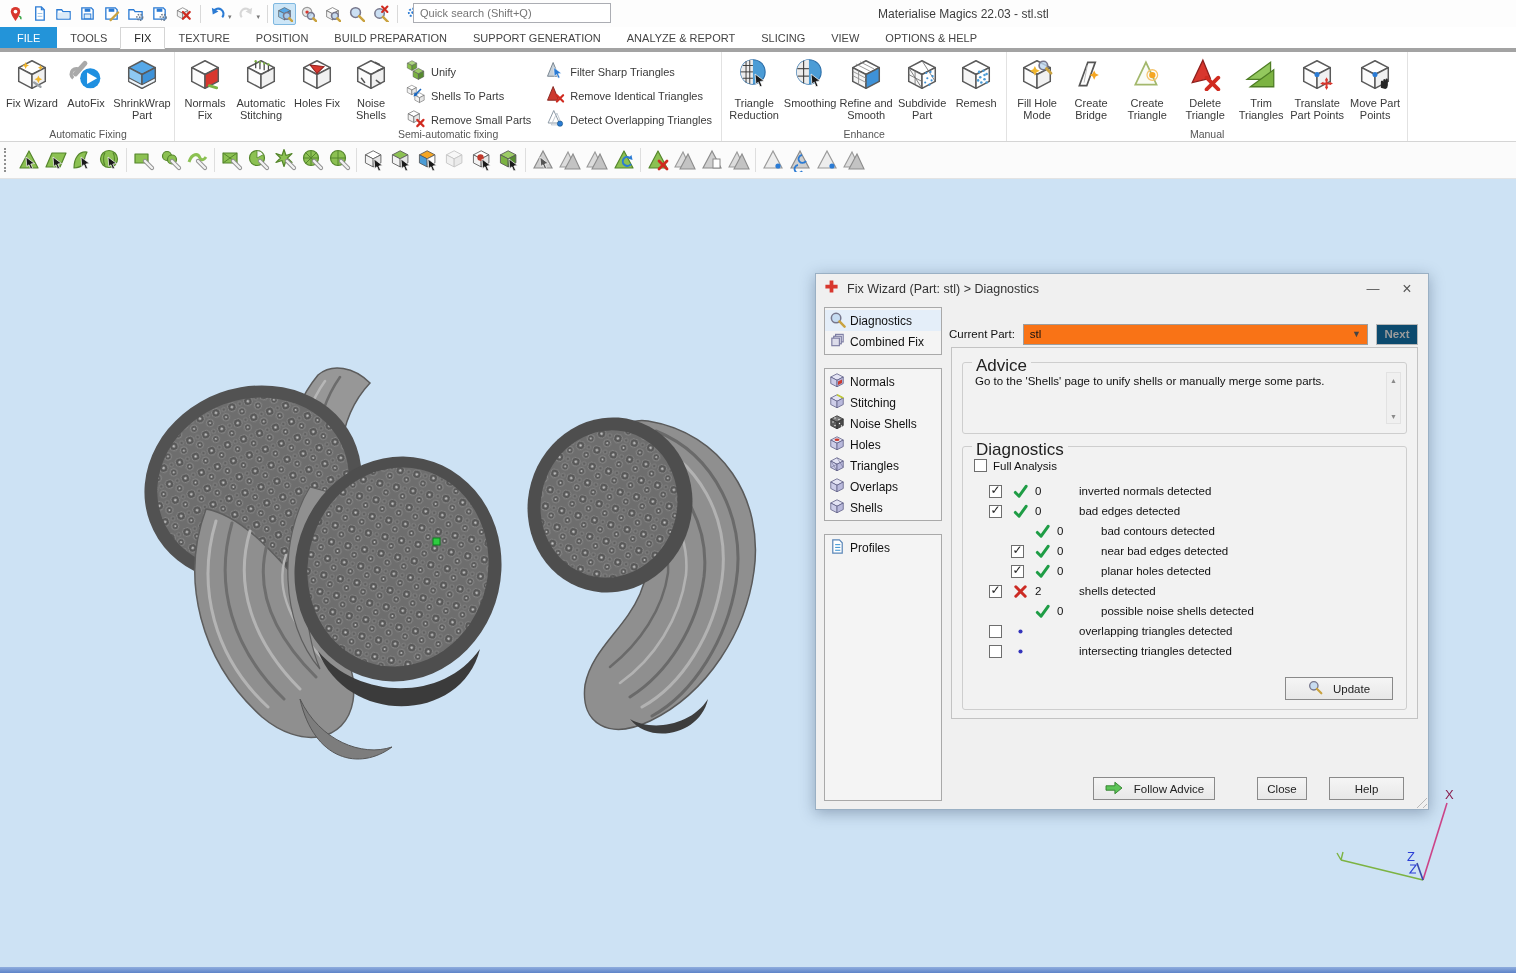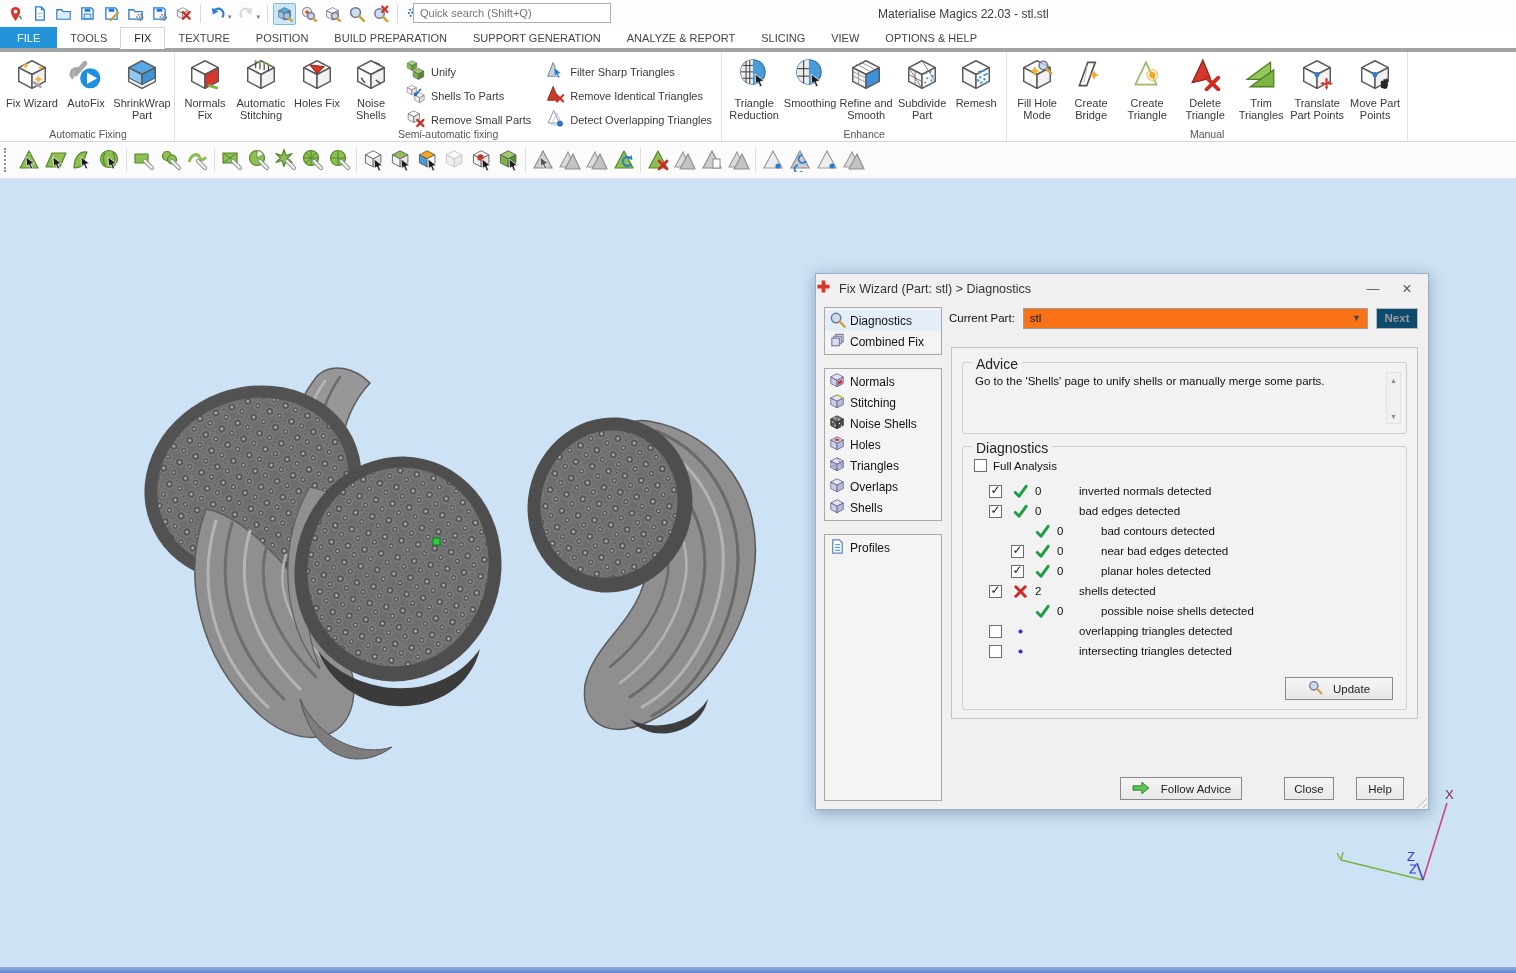--- a/index.html
+++ b/index.html
@@ -46,64 +46,64 @@
 
   
   .viewport { position:relative; width:1516px; height:794px; background:#cde2f4; }
   .vp-svg { position:absolute; left:0; top:0; width:1516px; height:794px; }
   .bottomstrip { position:absolute; left:0; bottom:0; width:100%; height:6px;
                  background:linear-gradient(#8fadde,#5e83c8); }
 
   
   .dialog { position:absolute; left:815px; top:94px; width:614px; height:537px; background:#f0f0f0;
             border:1px solid #9ab0c4; box-shadow:0 3px 14px rgba(30,50,80,.35); }
-  .dlg-titlebar { height:29px; display:flex; align-items:center; }
+  .dlg-titlebar { height:29px; display:flex; align-items:center; padding-left:8px; }
   .dlg-icon svg { width:15px; height:15px; }
   .dlg-title { font-size:12.5px; color:#333; margin-left:8px; flex:1; }
   .dlg-ctl { width:34px; height:22px; display:flex; align-items:center; justify-content:center; color:#555; font-size:13px; }
   .dlg-ctl.close { font-size:16px; margin-right:4px; }
   .dlg-sidebar { position:absolute; left:8px; top:33px; width:118px; bottom:8px; display:flex; flex-direction:column; }
   .sbox { border:1px solid #a9a9a9; background:#f4f4f4; padding:2px 0; }
   .sbox + .sbox { margin-top:13px; }
   .sbox.grow { flex:1; }
   .sitem { height:21px; display:flex; align-items:center; gap:4px; padding-left:4px; font-size:12px; color:#111; cursor:default; }
   .sitem svg { width:17px; height:17px; flex:none; }
   .sitem.selected { background:#e4eef9; }
   .dlg-main { position:absolute; left:133px; top:33px; right:10px; bottom:8px; }
-  .cp-row { display:flex; align-items:center; gap:8px; height:22px; }
+  .cp-row { display:flex; align-items:center; gap:8px; height:22px;margin-top:16px; }
   .cp-label { font-size:11.5px; color:#111; white-space:nowrap; }
   .combo { flex:1; height:21px; background:#f97316; border:1px solid #9e9e9e; display:flex; align-items:center; padding:0 6px; font-size:11.5px; color:#111; }
   .combo .chev { margin-left:auto; font-size:9px; color:#444; }
   .btn { font-family:"Liberation Sans",sans-serif; font-size:11.5px; color:#222; background:linear-gradient(#f5f5f5,#e8e8e8);
          border:1px solid #8a8a8a; height:23px; display:inline-flex; align-items:center; justify-content:center; cursor:default; }
   .btn.next { width:42px; height:21px; background:#0c4a6e; color:#9b9b9b; border-color:#b8b8b8;font-weight:bold; }
   .panel { position:absolute; left:2px; top:40px; right:0; height:372px; border:1px solid #c3c3c3; background:#f2f2f2; }
   .groupbox { position:relative; border:1px solid #cecece; border-radius:3px; margin:14px 10px 0 10px; }
-  .gb-label { position:absolute; top:-7px; left:9px; background:#f2f2f2; padding:0 4px; font-size:14px; color:#222; }
+  .gb-label { position:absolute; top:-7px; left:9px; background:#f2f2f2; padding:0 4px; font-size:17px; color:#222; }
   .groupbox.advice { height:72px; }
   .advice-text { font-size:11.5px; color:#111; padding:12px 34px 0 12px; }
   .vscroll { position:absolute; right:5px; top:9px; bottom:9px; width:15px; background:#f0f0f0; border:1px solid #e2e2e2;
              display:flex; flex-direction:column; justify-content:space-between; }
   .varr { height:14px; display:flex; align-items:center; justify-content:center; font-size:7px; color:#8a8a8a; background:#f0f0f0; }
   .groupbox.diag { height:264px; margin-top:12px; }
   .fa-row { display:flex; align-items:center; gap:6px; padding:12px 0 0 11px; font-size:11.5px; color:#111; }
   .cb { width:13px; height:13px; background:#fff; border:1px solid #6e6e6e; position:relative; flex:none; }
   .cb.checked::after { content:"✓"; position:absolute; left:0.5px; top:-2.5px; font-size:12px; color:#222; }
   .diag-rows { margin-top:9px; }
   .drow { height:20px; display:flex; align-items:center; font-size:11.5px; color:#111; padding-left:26px; }
   .d-cbslot { width:24px; flex:none; display:flex; align-items:center; }
   .d-icon { width:22px; flex:none; display:flex; align-items:center; }
   .d-icon svg { width:15px; height:15px; }
   .d-count { width:44px; flex:none; font-size:11.5px; color:#111; }
   .btn.update { position:absolute; right:13px; bottom:9px; width:108px; gap:10px; }
   .btn.update svg { width:15px; height:15px; }
   .dlg-buttons { position:absolute; right:14px; bottom:1px; display:flex; align-items:center; }
   .btn.follow { width:122px; gap:10px; }
   .btn.closeb { width:50px; margin-left:42px; }
-  .btn.helpb { width:48px; margin-left:22px; }
+  .btn.helpb { width:75px; margin-left:22px; }
   .btn.follow svg { width:20px; height:16px; }
   .rgrip { position:absolute; right:1px; bottom:1px; width:13px; height:13px;
            background:repeating-linear-gradient(135deg, transparent 0 3px, #b9b9b9 3px 4px); clip-path:polygon(100% 0,100% 100%,0 100%); }
 </style>
 </head>
 <body>
 
 <div id="app">
 
   <div class="titlebar">

